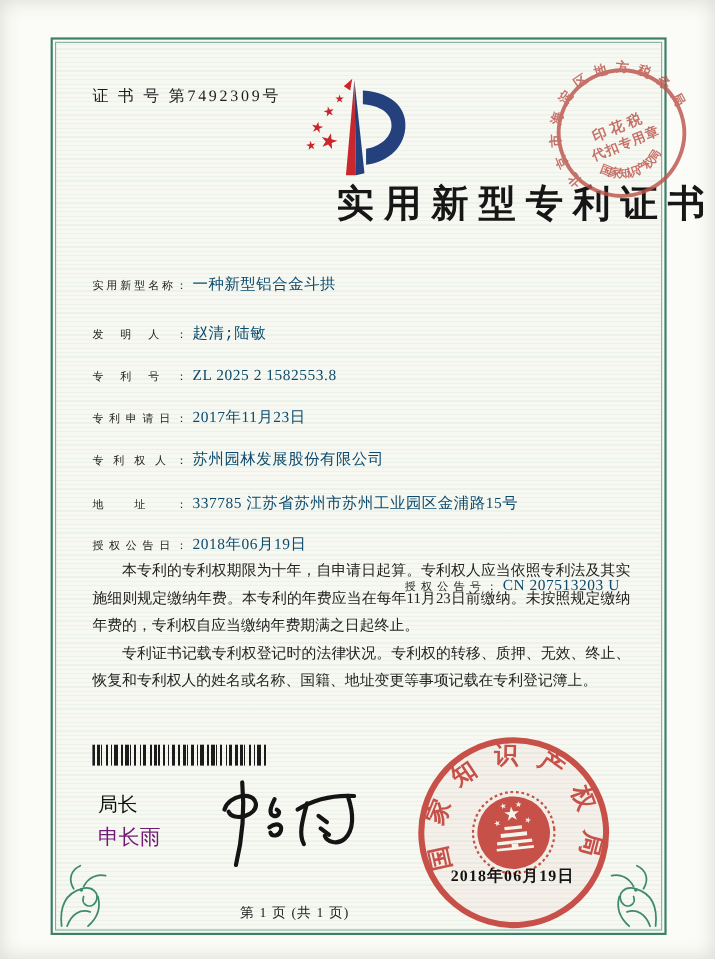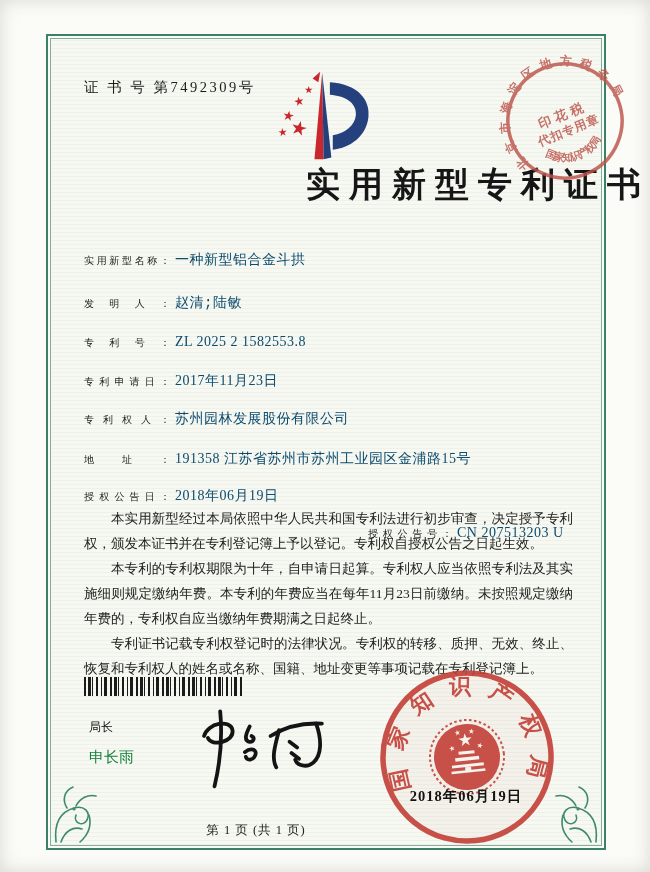--- a/index.html
+++ b/index.html
@@ -27,28 +27,28 @@
          font-size:13.5px;line-height:25px;color:#222;text-align:justify;}
   .paras p{margin:0;text-indent:2em;}
   .barcode{position:absolute;left:84px;top:677px;width:158px;height:19px;z-index:2;
     background:repeating-linear-gradient(90deg,
       #1b1b1b 0 2px, rgba(0,0,0,0) 2px 4px,
       #1b1b1b 4px 7px, rgba(0,0,0,0) 7px 8px,
       #1b1b1b 8px 9px, rgba(0,0,0,0) 9px 12px,
       #1b1b1b 12px 14px, rgba(0,0,0,0) 14px 17px,
       #1b1b1b 17px 18px, rgba(0,0,0,0) 18px 20px,
       #1b1b1b 20px 23px, rgba(0,0,0,0) 23px 26px);}
-  .director-title{position:absolute;left:89px;top:719px;font-size:12px;z-index:2;color:#111;}
-  .director-name{position:absolute;left:89px;top:748px;font-size:15px;z-index:2;color:#15803d;}
+  .director-title{position:absolute;left:89px;top:719px;font-size:18px;z-index:2;color:#111;}
+  .director-name{position:absolute;left:89px;top:748px;font-size:19px;z-index:2;color:#701a75;}
   .signature{position:absolute;left:182px;top:698px;z-index:3;}
   .seal{position:absolute;left:372px;top:662px;z-index:2;}
   .seal-date{position:absolute;left:390px;top:787px;width:152px;text-align:center;z-index:3;
              font-size:14.5px;letter-spacing:1px;color:#131313;font-weight:bold;}
   .stamp{position:absolute;left:492px;top:46px;z-index:3;}
-  .footer{position:absolute;left:34px;top:822px;width:444px;text-align:center;z-index:2;
+  .footer{position:absolute;left:46px;top:822px;width:444px;text-align:center;z-index:2;
           font-size:12.5px;letter-spacing:1px;color:#222;}
   .flourish{position:absolute;z-index:2;}
 </style>
 </head>
 <body>
 
 <div class="page">
 
   <div class="frame">
     <div class="frame-inner"></div>
@@ -104,32 +104,31 @@
     <div class="frow" style="top:82px;">
       <span class="flabel">专利号：</span><span class="fval">ZL 2025 2 1582553.8</span>
     </div>
     <div class="frow" style="top:121px;">
       <span class="flabel">专利申请日：</span><span class="fval">2017年11月23日</span>
     </div>
     <div class="frow" style="top:159px;">
       <span class="flabel">专利权人：</span><span class="fval">苏州园林发展股份有限公司</span>
     </div>
     <div class="frow" style="top:199px;">
-      <span class="flabel">地址：</span><span class="fval">191358 江苏省苏州市苏州工业园区金浦路15号</span>
+      <span class="flabel">地址：</span><span class="fval">337785 江苏省苏州市苏州工业园区金浦路15号</span>
     </div>
     <div class="frow" style="top:236px;">
       <span class="flabel">授权公告日：</span><span class="fval">2018年06月19日</span>
       <span class="grant-label">
         <span class="flabel" style="width:84px;">授权公告号：</span><span class="fval">CN 207513203 U</span>
       </span>
     </div>
   </div>
 
   <div class="paras">
-    <p>本实用新型经过本局依照中华人民共和国专利法进行初步审查，决定授予专利权，颁发本证书并在专利登记簿上予以登记。专利权自授权公告之日起生效。</p>
     <p>本专利的专利权期限为十年，自申请日起算。专利权人应当依照专利法及其实施细则规定缴纳年费。本专利的年费应当在每年11月23日前缴纳。未按照规定缴纳年费的，专利权自应当缴纳年费期满之日起终止。</p>
     <p>专利证书记载专利权登记时的法律状况。专利权的转移、质押、无效、终止、恢复和专利权人的姓名或名称、国籍、地址变更等事项记载在专利登记簿上。</p>
   </div>
 
   <div class="barcode"></div>
 
   <div class="director-title">局长</div>
   <div class="director-name">申长雨</div>
 
   <svg class="signature" width="160" height="95" viewBox="0 0 150 100">

